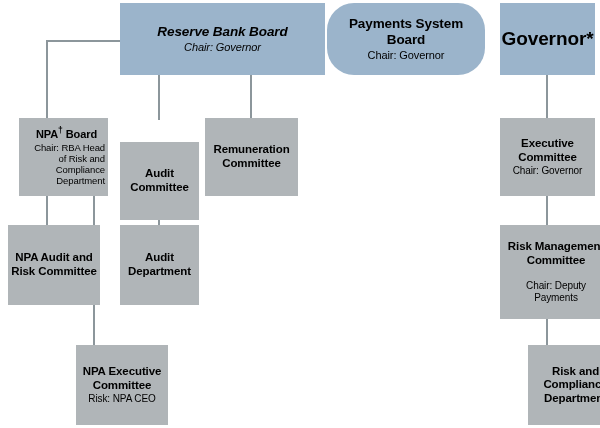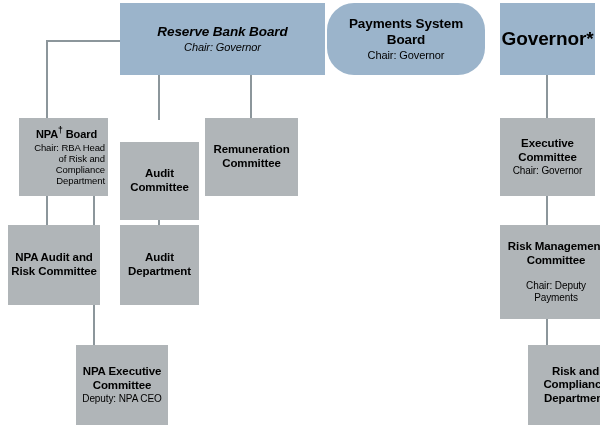--- a/index.html
+++ b/index.html
@@ -132,20 +132,20 @@
     <div class="title">Audit Department</div>
   </div>
 
   <div class="node gray t-md" style="left:500px; top:225px; width:112px; height:94px;gap:12px;">
     <div class="title">Risk Management Committee</div>
     <div class="sub">Chair: Deputy Payments</div>
   </div>
 
   <div class="node gray t-md" style="left:48px; top:345px; width:92px; height:80px;margin-left:28px;">
     <div class="title">NPA Executive Committee</div>
-    <div class="sub">Deputy: NPA CEO</div>
+    <div class="sub">Risk: NPA CEO</div>
   </div>
 
   <div class="node gray t-md" style="left:500px; top:345px; width:95px; height:80px;margin-left:28px;">
     <div class="title">Risk and Compliance Department</div>
   </div>
 
 </div>
 
 </body></html>

